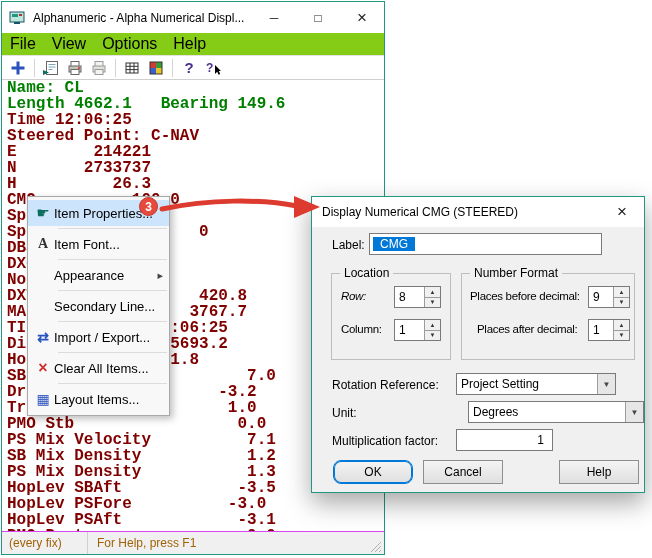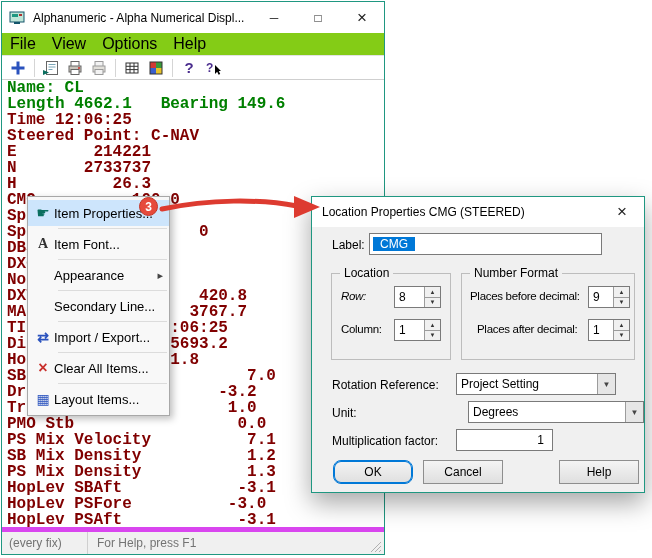--- a/index.html
+++ b/index.html
@@ -33,21 +33,21 @@
   
   .display{position:absolute;left:0;top:78px;right:0;bottom:22px;background:#fff;
     overflow:hidden;padding-left:5px;
     font-family:"Liberation Mono","DejaVu Sans Mono",monospace;
     font-weight:bold;font-size:16px;line-height:16px;}
   .dline{white-space:pre;height:16px;}
   .dline.green{color:#008000;}
   .dline.maroon{color:#800000;}
   
   .statusbar{position:absolute;left:0;right:0;bottom:0;height:22px;background:#f0f0f0;
-    border-top:5px solid #d946ef;display:flex;align-items:center;font-size:12px;color:#737373;}
+    border-top:1px solid #d946ef;display:flex;align-items:center;font-size:12px;color:#a16207;}
   .pane1{width:86px;padding-left:7px;box-sizing:border-box;border-right:1px solid #cfcfcf;height:22px;display:flex;align-items:center;}
   .pane2{padding-left:9px;flex:1;}
   .grip{width:15px;height:15px;align-self:flex-end;margin-right:1px;}
   
   .context-menu{position:absolute;left:27px;top:196px;width:143px;z-index:20;
     background:#f8f8f8;border:1px solid #a8a8a8;box-shadow:3px 3px 7px rgba(0,0,0,.25);
     padding:3px 0;box-sizing:border-box;}
   .cm-item{display:flex;align-items:center;height:26px;padding:0 6px 0 4px;font-size:13px;color:#000;}
   .cm-item.hl{background:#cde5fc;}
   .cm-icon{width:22px;text-align:center;font-size:14px;flex:0 0 22px;}
@@ -202,21 +202,21 @@
       <div class="dline maroon">TIME           17:06:25</div>
       <div class="dline maroon">Dist            25693.2</div>
       <div class="dline maroon">HopVol       17531.8</div>
       <div class="dline maroon">SB                       7.0</div>
       <div class="dline maroon">Draft                 -3.2</div>
       <div class="dline maroon">Trim                   1.0</div>
       <div class="dline maroon">PMO Stb                 0.0</div>
       <div class="dline maroon">PS Mix Velocity          7.1</div>
       <div class="dline maroon">SB Mix Density           1.2</div>
       <div class="dline maroon">PS Mix Density           1.3</div>
-      <div class="dline maroon">HopLev SBAft            -3.1</div>
+      <div class="dline maroon">HopLev SBAft            -3.5</div>
       <div class="dline maroon">HopLev PSFore          -3.0</div>
       <div class="dline maroon">HopLev PSAft            -3.1</div>
       <div class="dline maroon">PMO Port                 0.0</div>
     </div>
 
   <div class="statusbar">
     <span class="pane1">(every fix)</span>
     <span class="pane2">For Help, press F1</span>
     <span class="grip">
       <svg width="14" height="14" viewBox="0 0 14 14">
@@ -265,21 +265,21 @@
   </div>
 
 <div class="badge">3</div>
 <svg class="arrow-svg" width="175" height="36" viewBox="0 0 175 36">
   <path d="M12 19 C 60 9, 110 9, 147 16" stroke="#dd3b30" stroke-width="5" fill="none" stroke-linecap="round"></path>
   <polygon points="144,6 170,17 144,28" fill="#dd3b30"></polygon>
 </svg>
 
 <div class="dialog">
   <div class="dlg-titlebar">
-    <span class="dlg-title">Location Properties CMG (STEERED)</span>
+    <span class="dlg-title">Display Numerical CMG (STEERED)</span>
     <span class="dlg-close">×</span>
   </div>
   <div class="dlg-body">
 
     <span class="lbl" style="left:20px;top:11px;">Label:</span>
     <div class="textbox" style="left:57px;top:6px;width:233px;height:22px;">
       <span class="sel">CMG</span>
     </div>
 
     <div class="group" style="left:19px;top:46px;width:118px;height:85px;">

